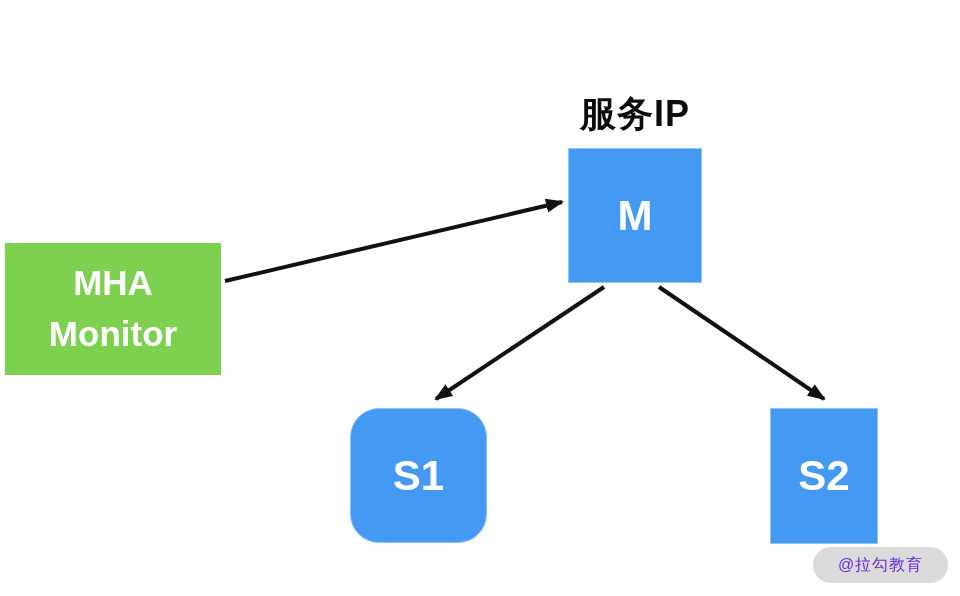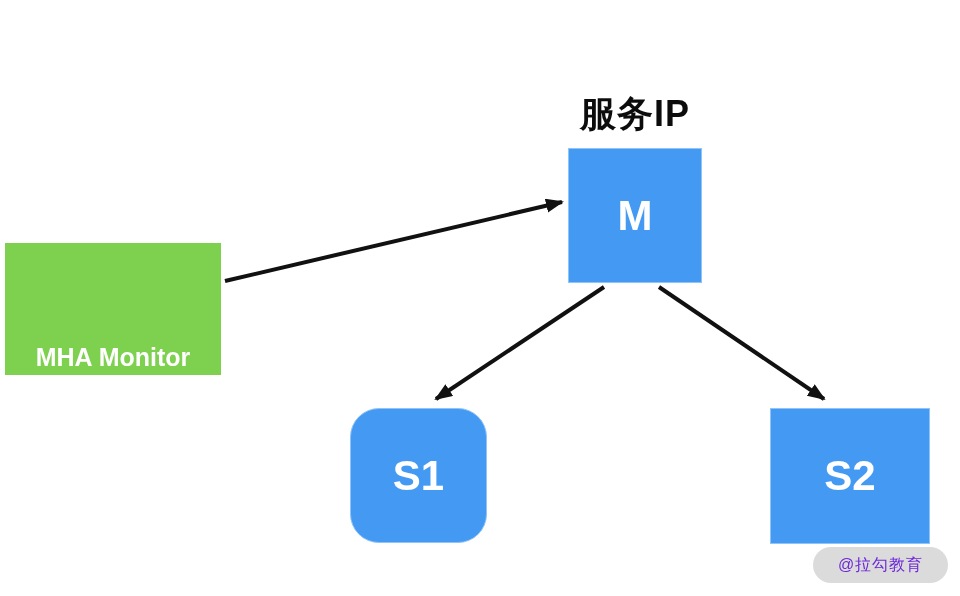--- a/index.html
+++ b/index.html
@@ -33,28 +33,27 @@
     font-weight: bold;
     box-sizing: border-box;
   }
   .node.blue {
     background: #449af3;
     border: 1px solid #8ec4f8;
     font-size: 42px;
   }
   .node.green {
     background: #7dd14e;
-    font-size: 25px;
+    font-size: 35px;
     line-height: 1.45;
-    align-items: flex-end;
   }
   .node.monitor { left: 5px;   top: 243px; width: 216px; height: 132px; padding: 0 14px; }
   .node.master  { left: 568px; top: 148px; width: 134px; height: 135px; }
   .node.slave1  { left: 350px; top: 408px; width: 137px; height: 135px; border-radius: 29px; }
-  .node.slave2  { left: 770px; top: 408px; width: 160px; height: 136px; }
+  .node.slave2  { left: 770px; top: 408px; width: 108px; height: 136px; }
   .service-ip {
     position: absolute;
     left: 528px;
     top: 90px;
     width: 214px;
     text-align: center;
     font-size: 36px;
     font-weight: bold;
     color: #0c0c0c;
     letter-spacing: 1px;

